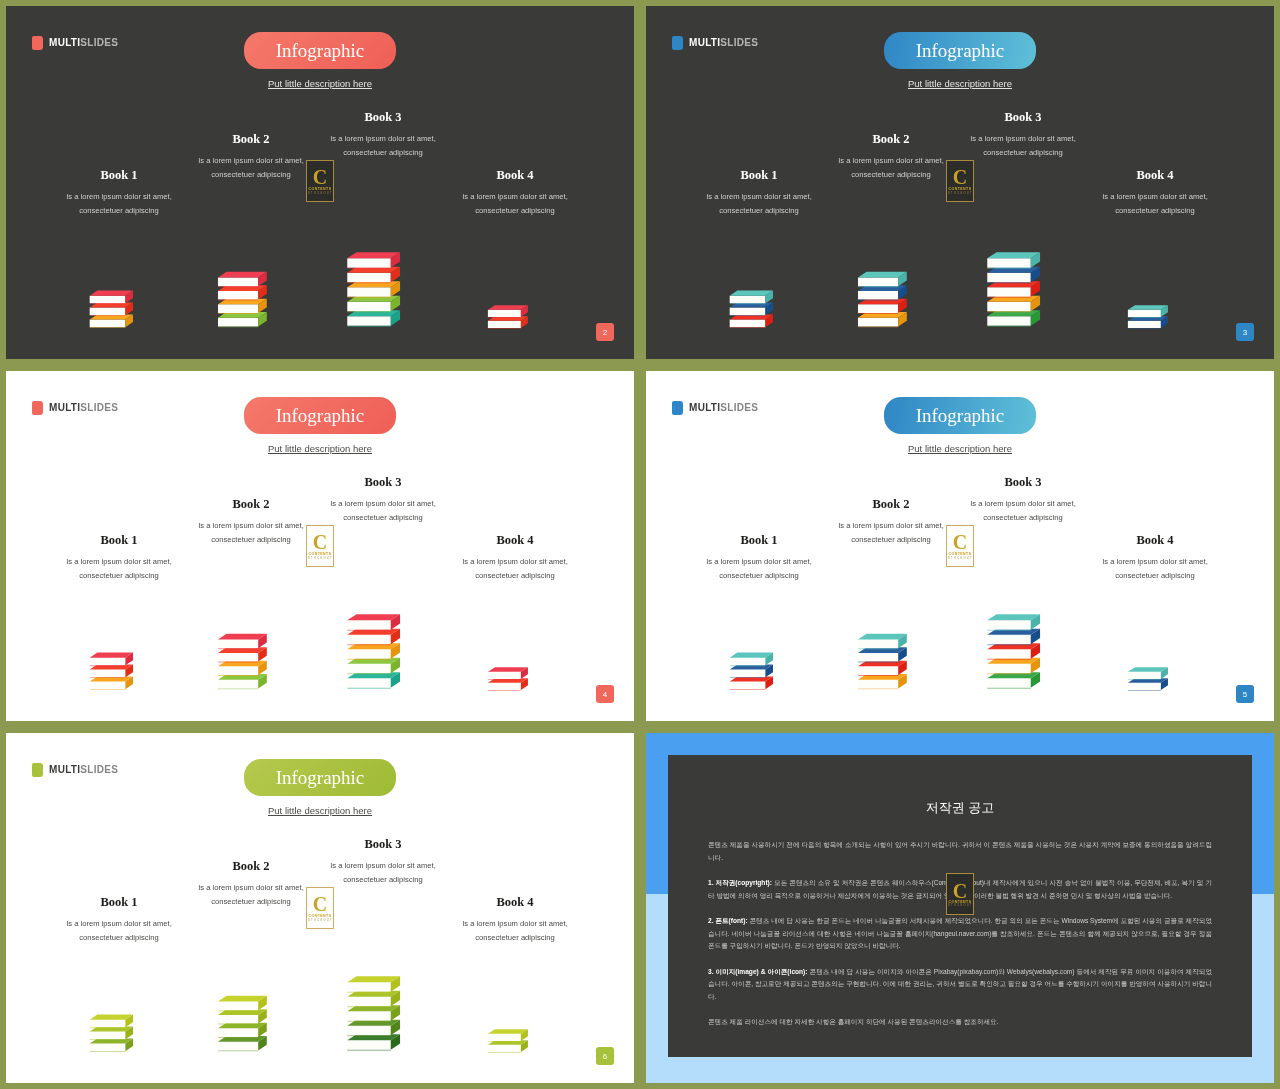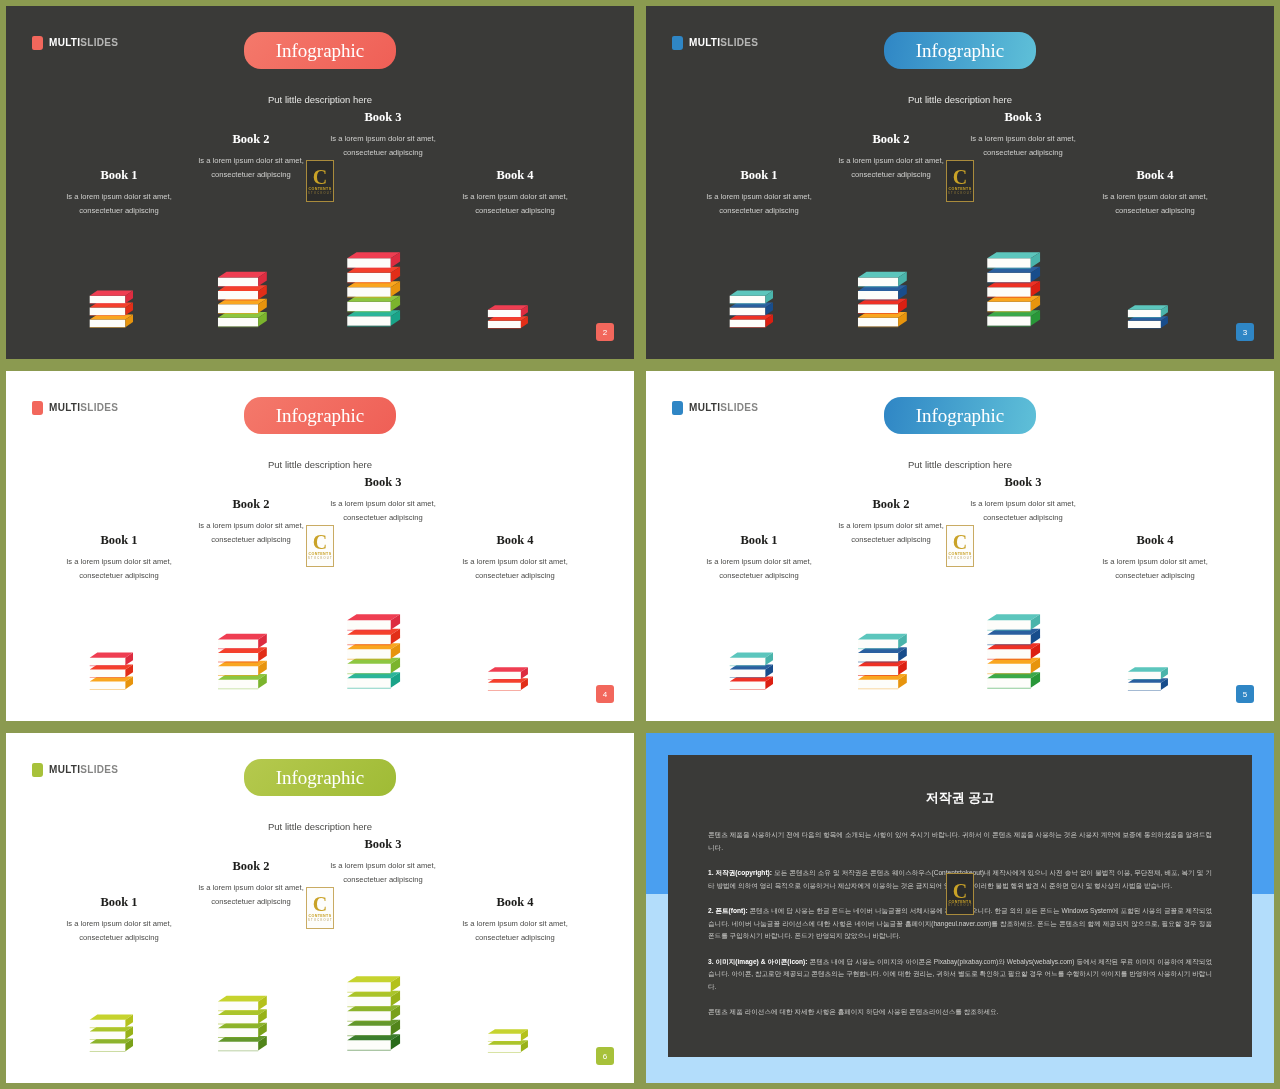--- a/index.html
+++ b/index.html
@@ -66,22 +66,23 @@
   }
   .title-btn{
     width:152px; height:37px;
     border-radius:17px;
     display:flex; align-items:center; justify-content:center;
     font-family:"Liberation Serif", serif;
     font-size:19px;
     color:#fff;
   }
   .subtitle{
-    margin-top:25px;
+    margin-top:9px;
     font-size:9.5px;
+    text-decoration:underline;
   }
 
   
   .books-row{
     position:absolute; left:0; right:0; top:104px; bottom:0;
   }
   .bookcol{
     position:absolute;
     width:150px;
     text-align:center;
@@ -129,22 +130,22 @@
     width:18px; height:18px; border-radius:3px;
     display:flex; align-items:center; justify-content:center;
     font-size:8px; color:#fff;
   }
 
   
   .cp-title{
     text-align:center;
     color:#ffffff;
     font-size:13px;
-    font-weight:bold;
-    margin-top:16px;
+    font-weight:normal;
+    margin-top:26px;
     margin-bottom:22px;
   }
   .cp-p{
     color:#d2d2d0;
     font-size:6.6px;
     line-height:1.9;
     margin-bottom:13px;
     text-align:justify;
   }
   .cp-p b{ color:#ffffff; }

